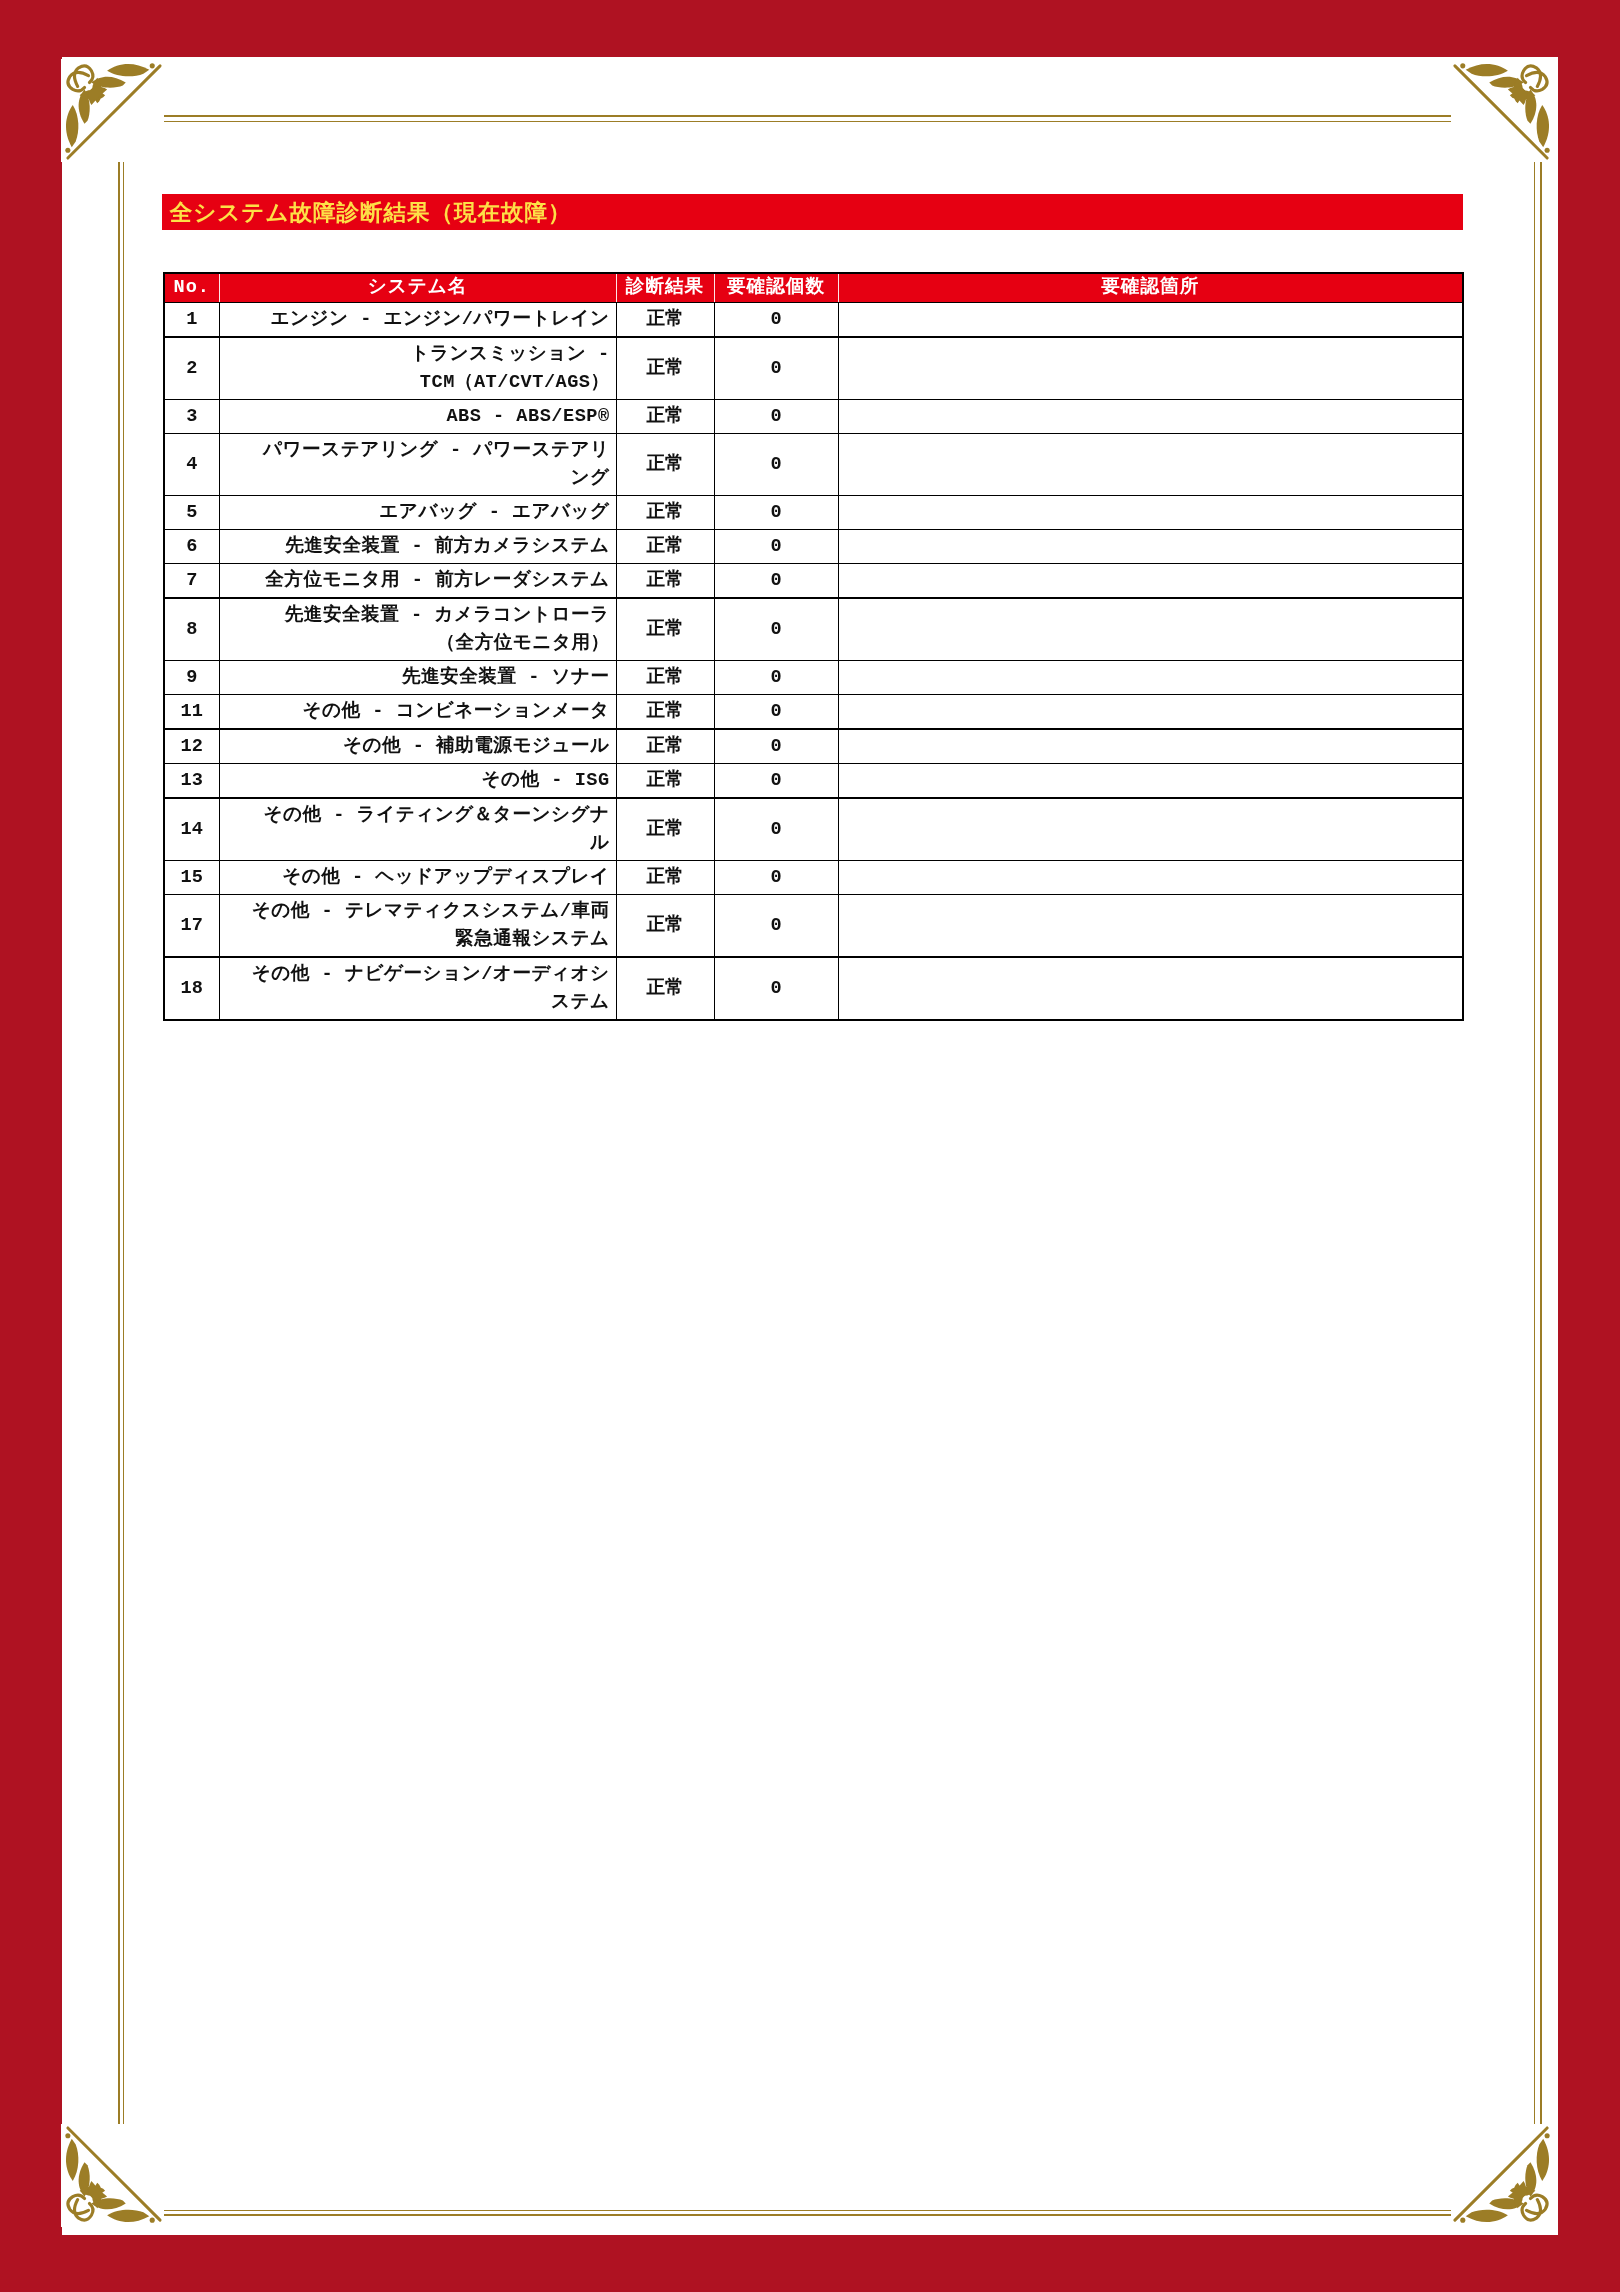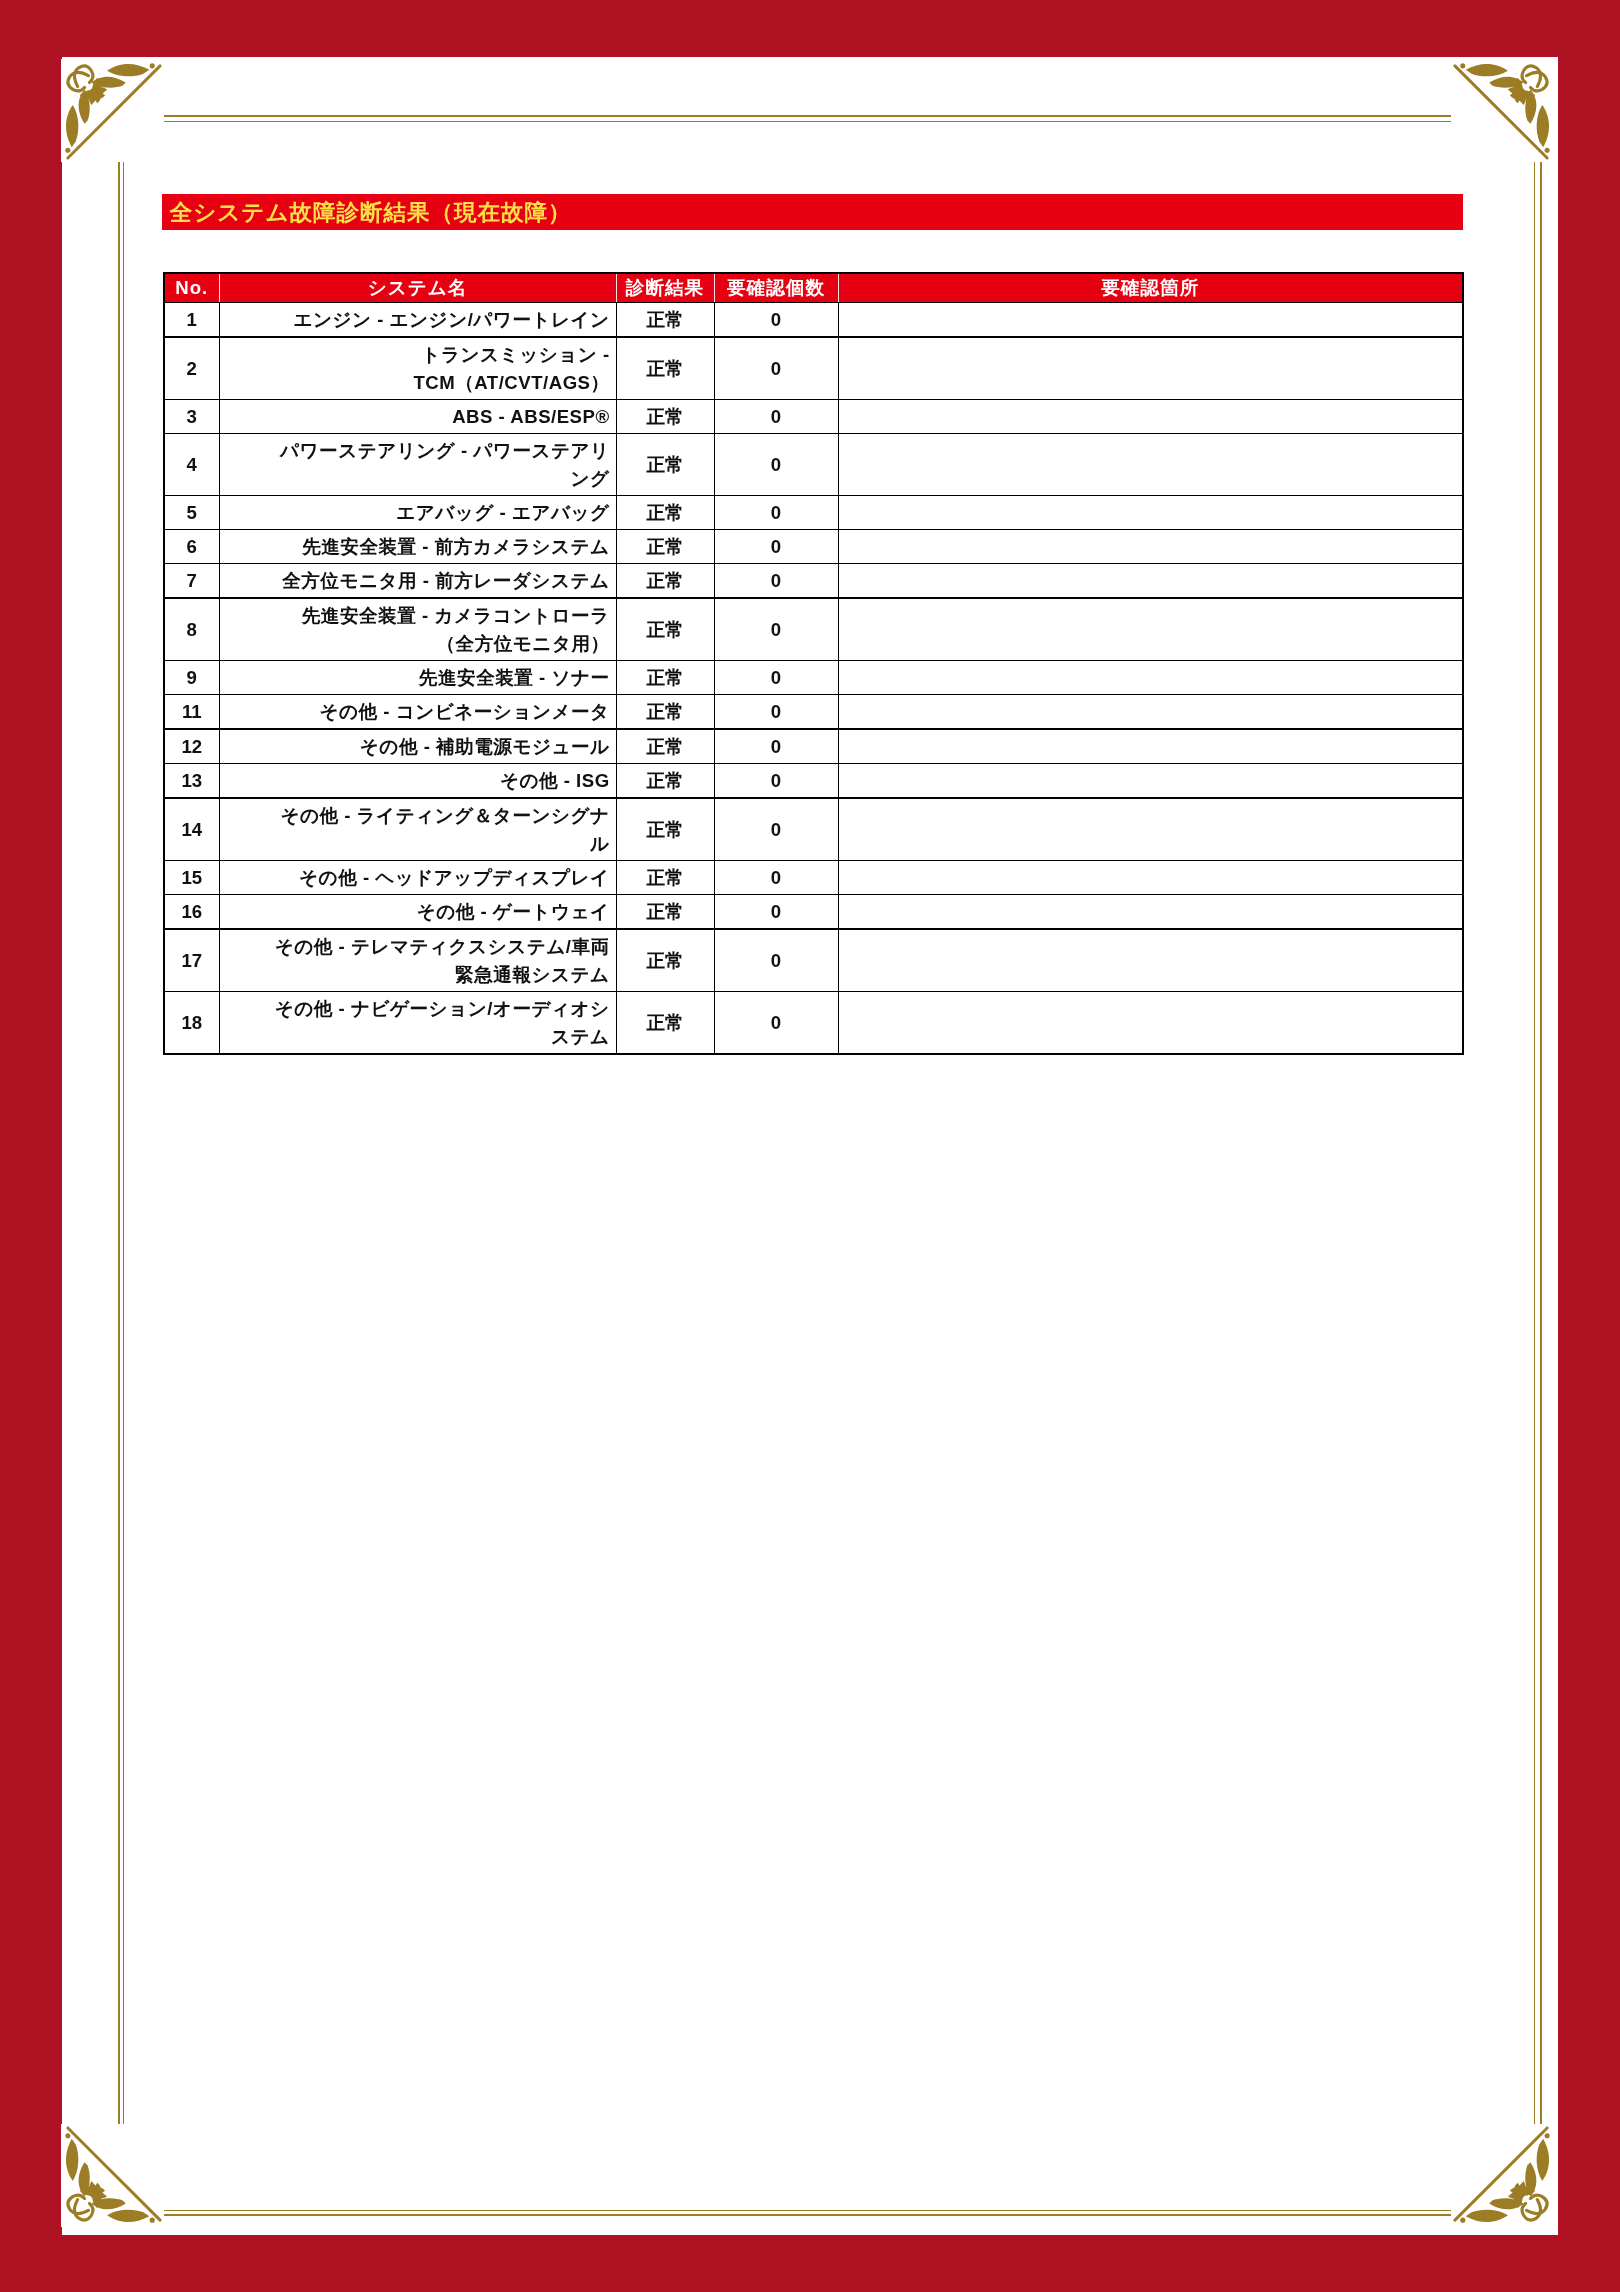--- a/index.html
+++ b/index.html
@@ -50,21 +50,21 @@
   .title-bar span{
     color:#fde047;font-weight:700;font-size:22.5px;letter-spacing:1px;
     padding-left:7.8px;white-space:nowrap;
     font-family:"DejaVu Sans","DejaVu Sans Mono",sans-serif;
   }
 
   
   .table-wrap{position:absolute;left:163px;top:272px;}
   table{
     border-collapse:collapse;table-layout:fixed;width:1300px;
-    font-family:Liberation Sans, sans-serif;
+    font-family:Liberation Mono, monospace;
     font-size:18.6px;line-height:28px;font-weight:600;color:var(--ink);
   }
   table{border:2px solid #000;}
   th{
     background:var(--accent-red);color:#fff;font-weight:700;font-size:18.6px;
     height:28px;padding:0;border-bottom:1px solid #000;white-space:nowrap;
     letter-spacing:1px;
   }
   th + th{border-left:1px solid rgba(255,255,255,.9);margin-top:38px;}
   td{
@@ -251,27 +251,20 @@
       <td></td>
     </tr>
           <tr>
       <td class="c">15</td>
       <td class="sys">その他 - ヘッドアップディスプレイ</td>
       <td class="c">正常</td>
       <td class="c">0</td>
       <td></td>
     </tr>
           <tr>
-      <td class="c">16</td>
-      <td class="sys">その他 - ゲートウェイ</td>
-      <td class="c">正常</td>
-      <td class="c">0</td>
-      <td></td>
-    </tr>
-          <tr>
       <td class="c">17</td>
       <td class="sys">その他 - テレマティクスシステム/車両
 緊急通報システム</td>
       <td class="c">正常</td>
       <td class="c">0</td>
       <td></td>
     </tr>
           <tr>
       <td class="c">18</td>
       <td class="sys">その他 - ナビゲーション/オーディオシ

